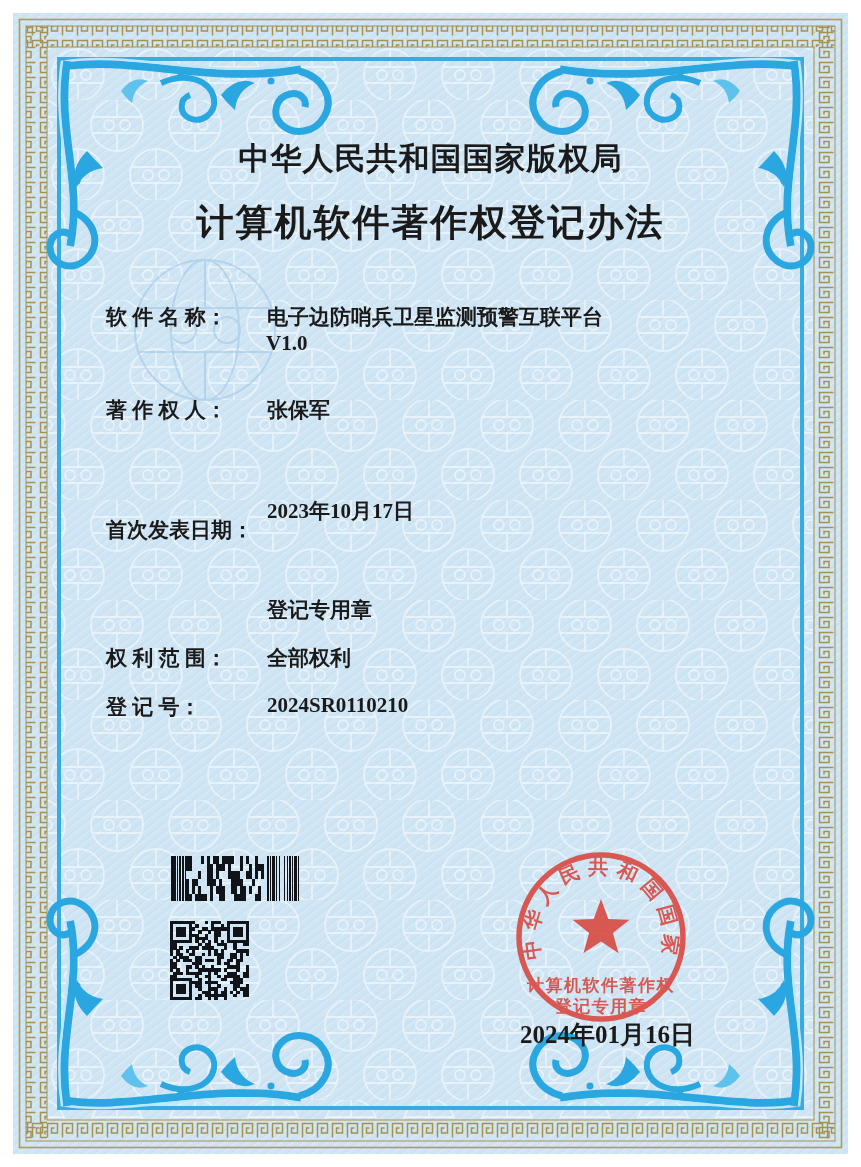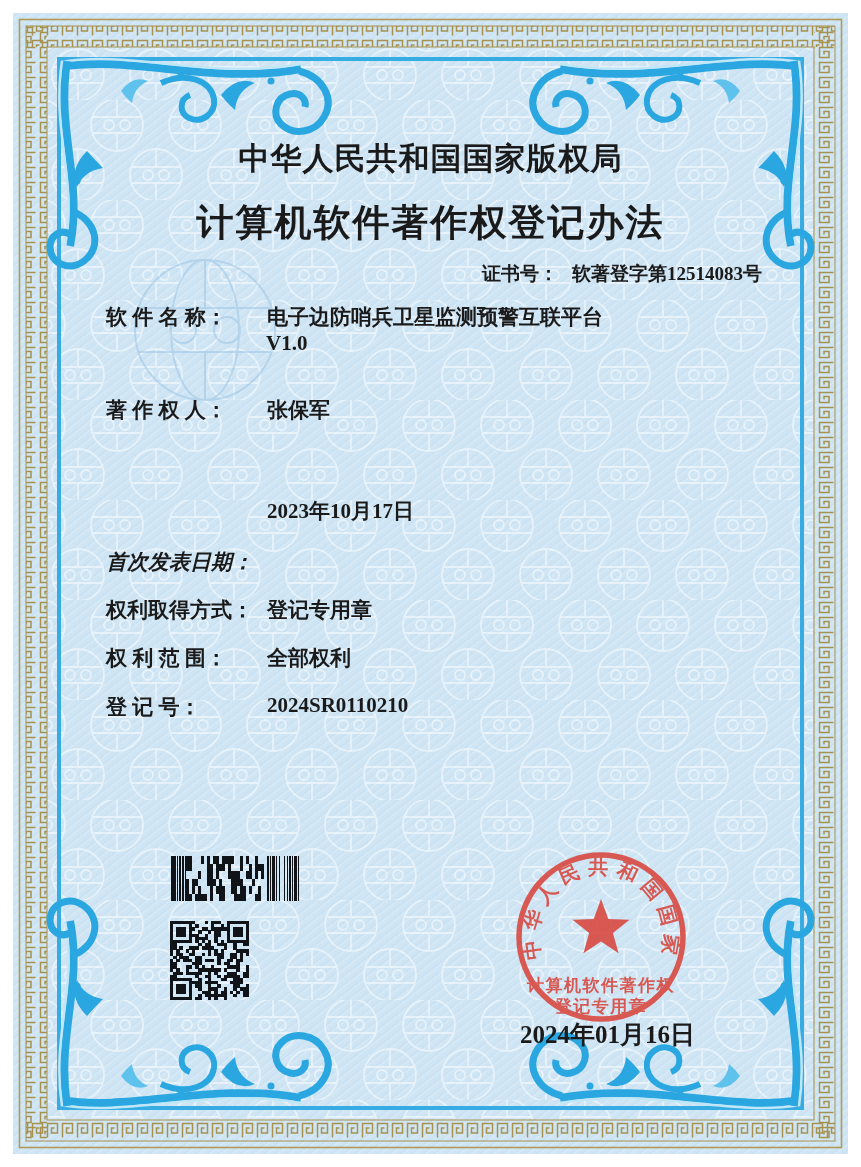--- a/index.html
+++ b/index.html
@@ -115,36 +115,32 @@
       </text>
       <polygon fill="#d9453c" points="601,899 608.3,918.9 629.5,919.7 612.9,932.9 618.6,953.3 601,941.5 583.4,953.3 589.1,932.9 572.5,919.7 593.7,918.9"></polygon>
       <text x="601" y="991" text-anchor="middle" font-size="17" font-weight="bold" fill="#d9453c" letter-spacing="1.5" font-family="Liberation Serif, DejaVu Serif, serif">计算机软件著作权</text>
       <text x="601" y="1012" text-anchor="middle" font-size="17" font-weight="bold" fill="#d9453c" letter-spacing="1.5" font-family="Liberation Serif, DejaVu Serif, serif">登记专用章</text>
     </g>
   </svg>
 
   <div class="abs title1" style="top:138px;">中华人民共和国国家版权局</div>
   <div class="abs title2" style="top:198px;">计算机软件著作权登记办法</div>
 
-  <div class="abs certno" style="top:261px;right:99px;">
-    <span class="lbl">证书号：</span><span>软著登字第12514083号</span>
-  </div>
 
   <div class="abs flabel" style="left:106px;top:303px;">软 件 名 称：</div>
   <div class="abs fvalue" style="left:267px;top:303px;">电子边防哨兵卫星监测预警互联平台</div>
   <div class="abs fvalue" style="left:266px;top:331px;">V1.0</div>
 
   <div class="abs flabel" style="left:106px;top:396px;">著 作 权 人：</div>
   <div class="abs fvalue" style="left:267px;top:396px;">张保军</div>
 
   <div class="abs fvalue" style="left:267px;top:497px;">2023年10月17日</div>
 
-  <div class="abs flabel" style="left:106px;top:548px;font-style:italic;">首次发表日期：</div>
-
-  <div class="abs flabel" style="left:106px;top:596px;">权利取得方式：</div>
+  <div class="abs flabel" style="left:106px;top:516px;">首次发表日期：</div>
+
   <div class="abs fvalue" style="left:267px;top:596px;">登记专用章</div>
 
   <div class="abs flabel" style="left:106px;top:644px;">权 利 范 围：</div>
   <div class="abs fvalue" style="left:267px;top:644px;">全部权利</div>
 
   <div class="abs flabel" style="left:106px;top:693px;">登  记  号：</div>
   <div class="abs fvalue" style="left:267px;top:693px;">2024SR0110210</div>
 
 
   <div class="abs barcode" style="left:171px;top:856px;width:130px;height:45px;">

